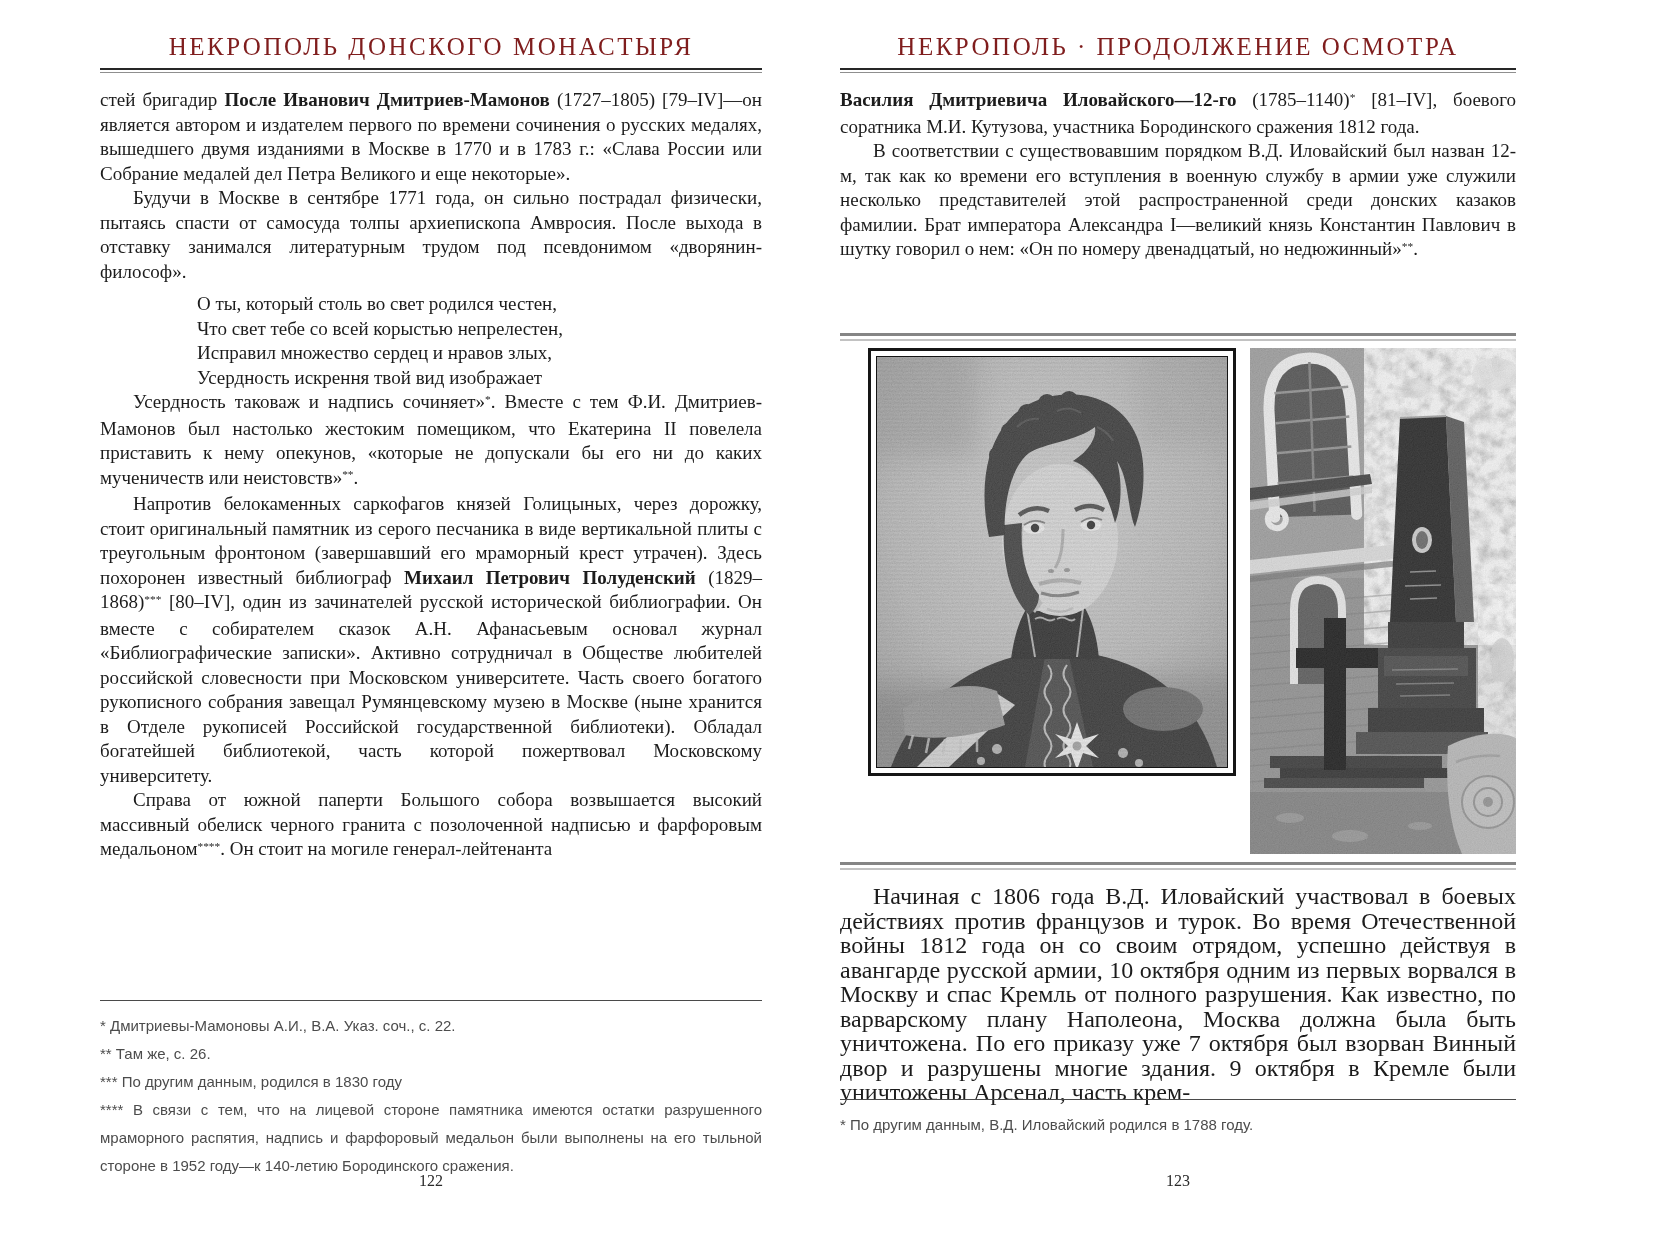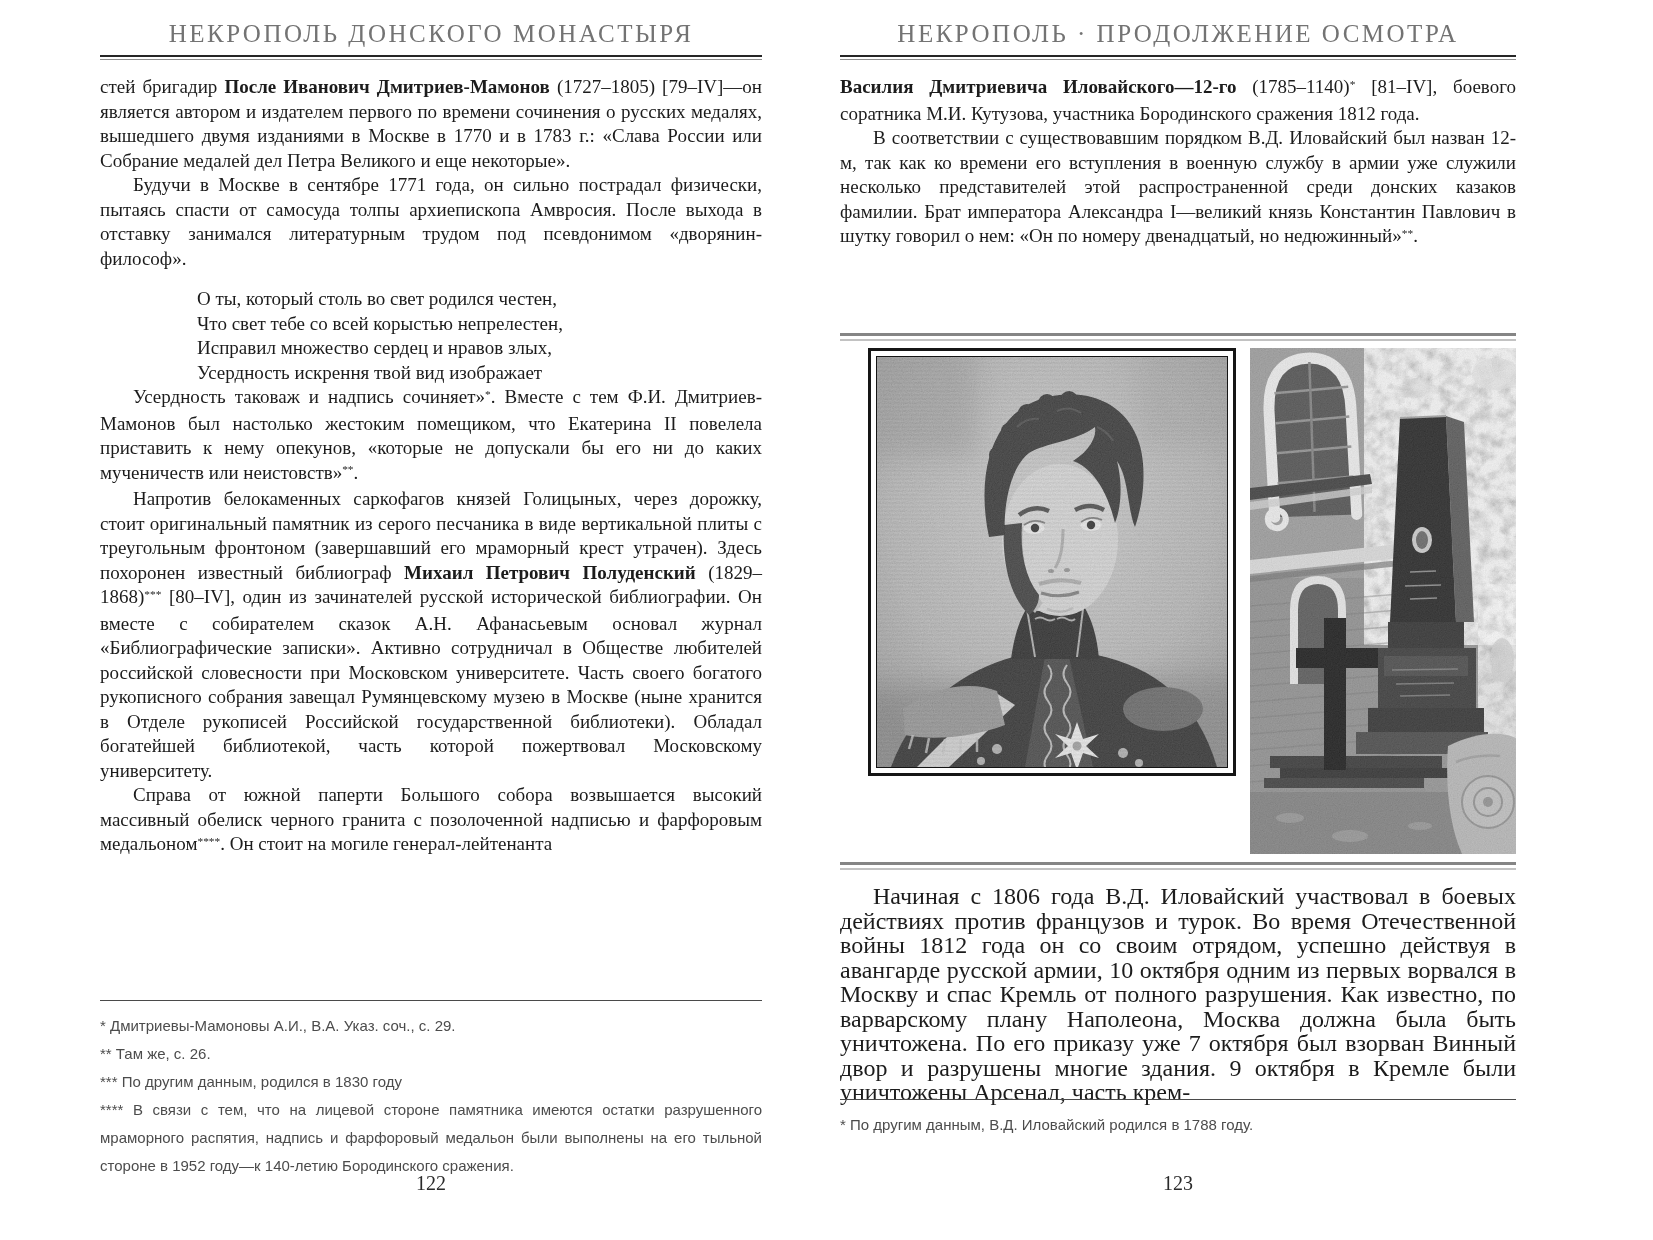--- a/index.html
+++ b/index.html
@@ -1,37 +1,37 @@
 <!DOCTYPE html>
 <html><head>
 <meta charset="utf-8">
 <style>
   html,body{margin:0;padding:0;}
   body{width:1653px;height:1240px;background:#ffffff;position:relative;overflow:hidden;
        font-family:"Liberation Serif",serif;color:#1c1c1c;}
   .page{position:absolute;top:0;height:1240px;}
   #pgL{left:100px;width:662px;}
   #pgR{left:840px;width:676px;}
-  .runhead{margin:20px 0 0;font-weight:normal;font-size:25px;letter-spacing:2.5px;
-           text-align:center;white-space:nowrap;color:#737373;}
+  .runhead{margin:33px 0 0;font-weight:normal;font-size:25px;letter-spacing:2.5px;
+           text-align:center;white-space:nowrap;color:#7f1d1d;}
   .headrule{margin-top:7px;height:2px;border-top:2px solid #262626;border-bottom:1px solid #8f8f8f;}
   .bodytext{margin-top:15px;font-size:19px;line-height:24.5px;text-align:justify;}
   .bodytext p{margin:0;text-indent:33px;}
   .bodytext p.noind{text-indent:0;}
-  .poem{margin:16px 0 0 97px;text-align:left;}
+  .poem{margin:8px 0 0 97px;text-align:left;}
   .poem div{white-space:nowrap;}
   .b{font-weight:bold;}
   .sup{position:relative;top:-0.48em;font-size:0.6em;letter-spacing:0;}
   .footnotes{position:absolute;left:0;right:0;border-top:1px solid #4a4a4a;padding-top:11px;
              font-family:"Liberation Sans",sans-serif;font-size:15px;line-height:28px;
              color:#4c4c4c;text-align:justify;}
   #pgL .footnotes{top:1000px;}
   #pgR .footnotes{top:1099px;}
   .fn{margin:0;}
-  .pagenum{position:absolute;left:0;right:0;top:1172px;text-align:center;font-size:20px;color:#2a2a2a;}
+  .pagenum{position:absolute;left:0;right:0;top:1172px;text-align:center;font-size:16px;color:#2a2a2a;}
   .figrule{position:absolute;left:0;right:0;height:3px;border-top:3px solid #858585;border-bottom:2px solid #c2c2c2;}
   .figrule.top{top:333px;}
   .figrule.bottom{top:862px;}
   .photo-frame{position:absolute;top:348px;left:28px;background:#fff;border:3px solid #151515;padding:5px;}
   .photo-inner{border:1px solid #151515;line-height:0;font-size:0;}
   .tomb{position:absolute;top:348px;left:410px;line-height:0;font-size:0;}
   .captions{position:absolute;top:813px;left:0;width:390px;text-align:right;
             font-family:"Liberation Sans",sans-serif;font-size:16px;line-height:22px;color:#3d3d3d;}
   .lower{position:absolute;top:884px;left:0;right:0;font-size:24px;line-height:24.5px;text-align:justify;}
   .lower p{margin:0;text-indent:33px;}
@@ -51,21 +51,21 @@
       <div>Что свет тебе со всей корыстью непрелестен,</div>
       <div>Исправил множество сердец и нравов злых,</div>
       <div>Усердность искрення твой вид изображает</div>
     </div>
     <p><span>Усердность таковаж и надпись сочиняет»</span><span class="sup">*</span><span>. Вместе с тем Ф.И. Дмитриев-Мамонов был настолько жестоким помещиком, что Екатерина II повелела приставить к нему опекунов, «которые не допускали бы его ни до каких мученичеств или неистовств»</span><span class="sup">**</span><span>.</span></p>
     <p><span>Напротив белокаменных саркофагов князей Голицыных, через дорожку, стоит оригинальный памятник из серого песчаника в виде вертикальной плиты с треугольным фронтоном (завершавший его мраморный крест утрачен). Здесь похоронен известный библиограф </span><span class="b">Михаил Петрович Полуденский</span><span> (1829–1868)</span><span class="sup">***</span><span> [80–IV], один из зачинателей русской исторической библиографии. Он вместе с собирателем сказок А.Н. Афанасьевым основал журнал «Библиографические записки». Активно сотрудничал в Обществе любителей российской словесности при Московском университете. Часть своего богатого рукописного собрания завещал Румянцевскому музею в Москве (ныне хранится в Отделе рукописей Российской государственной библиотеки). Обладал богатейшей библиотекой, часть которой пожертвовал Московскому университету.</span></p>
     <p><span>Справа от южной паперти Большого собора возвышается высокий массивный обелиск черного гранита с позолоченной надписью и фарфоровым медальоном</span><span class="sup">****</span><span>. Он стоит на могиле генерал-лейтенанта</span></p>
   </div>
 
   <div class="footnotes">
-    <div class="fn">* Дмитриевы-Мамоновы А.И., В.А. Указ. соч., с. 29.</div>
+    <div class="fn">* Дмитриевы-Мамоновы А.И., В.А. Указ. соч., с. 22.</div>
     <div class="fn">** Там же, с. 26.</div>
     <div class="fn">*** По другим данным, родился в 1830 году</div>
     <div class="fn">**** В связи с тем, что на лицевой стороне памятника имеются остатки разрушенного мраморного распятия, надпись и фарфоровый медальон были выполнены на его тыльной стороне в 1952 году—к 140-летию Бородинского сражения.</div>
   </div>
 
   <div class="pagenum">122</div>
 </section>
 
 <section class="page" id="pgR">
   <h1 class="runhead">НЕКРОПОЛЬ · ПРОДОЛЖЕНИЕ ОСМОТРА</h1>

